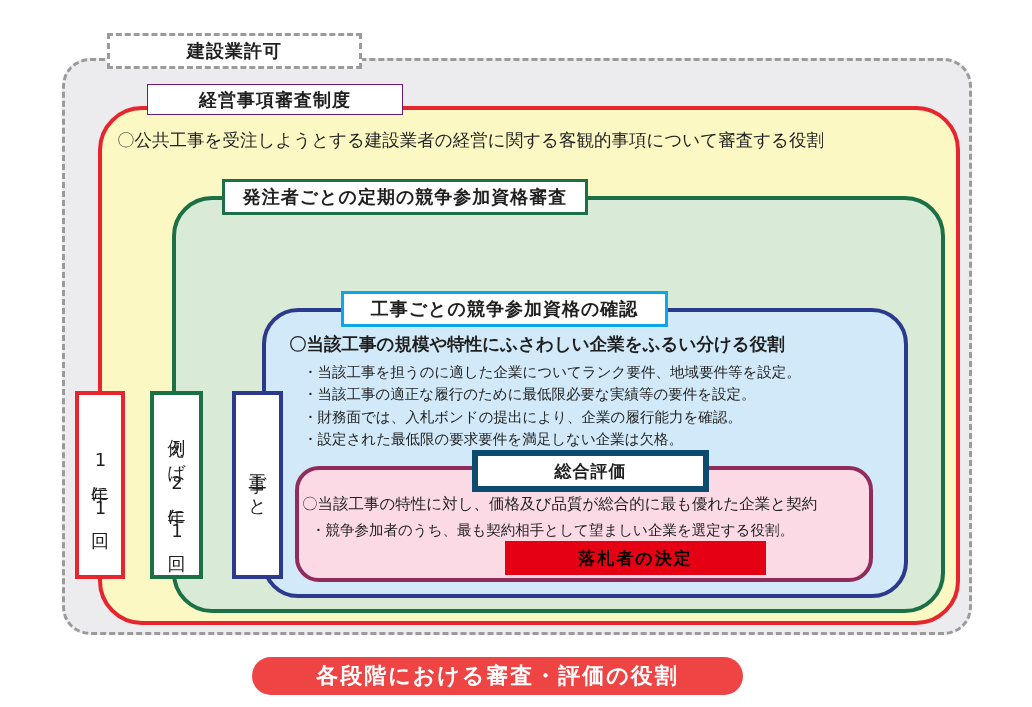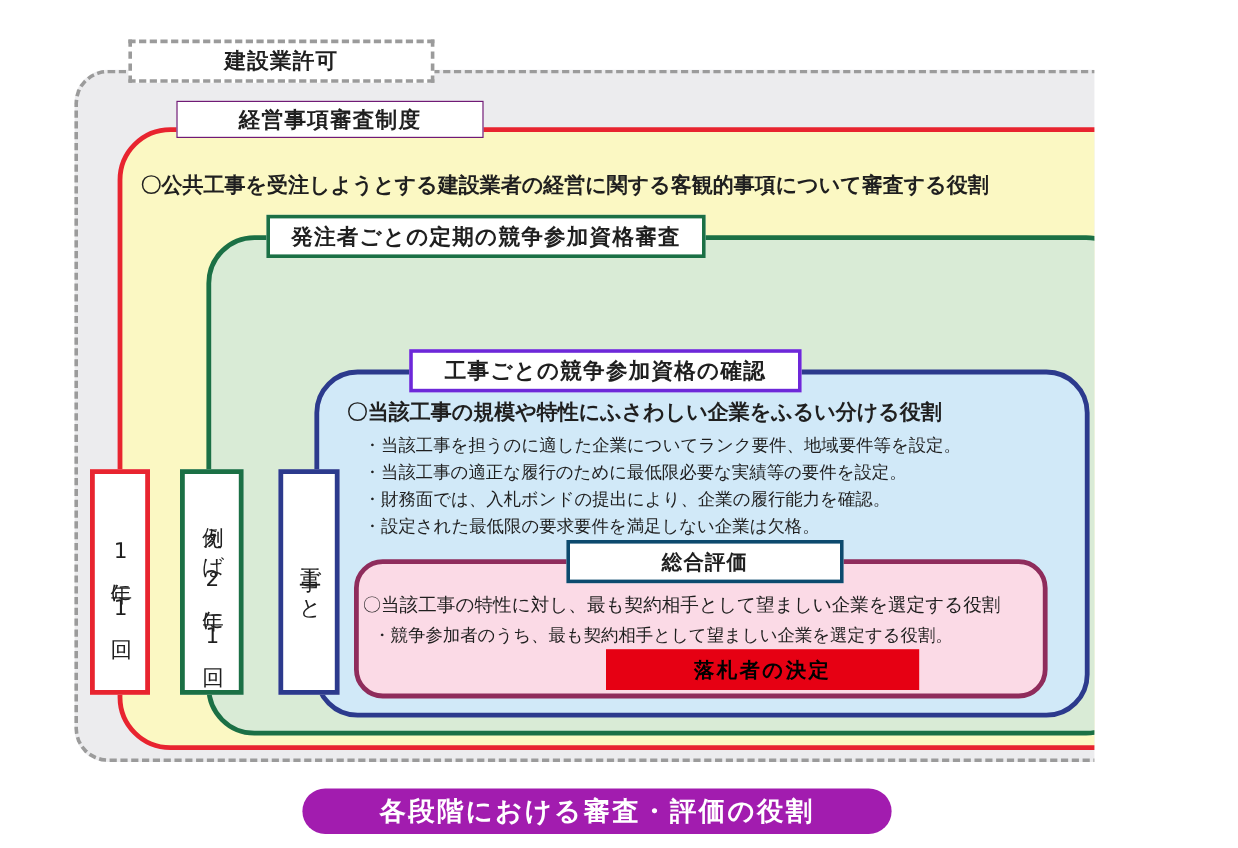--- a/index.html
+++ b/index.html
@@ -1,63 +1,63 @@
 <!DOCTYPE html>
 <html><head>
 <meta charset="utf-8">
 <style>
   html,body{margin:0;padding:0;background:#ffffff;}
   body{font-family:"DejaVu Sans","Liberation Sans",sans-serif;color:#1f1f1f;}
-  .canvas{position:relative;width:912px;height:707px;background:#ffffff;overflow:hidden;}
+  .canvas{position:relative;width:1032px;height:707px;background:#ffffff;overflow:hidden;}
 
   
   .outer-dashed{position:absolute;left:62px;top:58px;width:904px;height:571px;
     background:#ececee;border:3px dashed #9b9b9b;border-radius:28px;}
   .box-yellow{position:absolute;left:98px;top:106px;width:854px;height:511px;
     background:#fbf8c3;border:4px solid #e8242f;border-radius:44px;}
   .box-green{position:absolute;left:172px;top:196px;width:765px;height:409px;
     background:#d9ebd6;border:4px solid #1b7045;border-radius:40px;}
   .box-blue{position:absolute;left:262px;top:308px;width:638px;height:282px;
     background:#d1e9f8;border:4px solid #2c3a8d;border-radius:36px;}
   .box-pink{position:absolute;left:295px;top:466px;width:570px;height:108px;
     background:#fbdae6;border:4px solid #8f2c5c;border-radius:24px;}
 
   
   .plate{position:absolute;background:#ffffff;display:flex;align-items:center;justify-content:center;
     font-size:18px;font-weight:600;letter-spacing:1px;white-space:nowrap;}
   .plate-permit{left:107px;top:33px;width:249px;height:30px;border:3px dashed #9b9b9b;}
   .plate-yellow{left:147px;top:84px;width:254px;height:29px;border:1px solid #701a75;text-align:center;}
   .plate-green{left:222px;top:179px;width:360px;height:30px;border:3px solid #1b7045;text-align:right;}
-  .plate-blue{left:341px;top:291px;width:321px;height:30px;border:3px solid #6d28d9;}
-  .plate-pink{left:472px;top:450px;width:225px;height:30px;border:3px solid #0c4a6e;font-size:17px;}
+  .plate-blue{left:341px;top:291px;width:321px;height:30px;border:3px solid #0ea5e9;}
+  .plate-pink{left:472px;top:450px;width:225px;height:30px;border:6px solid #0c4a6e;font-size:17px;}
 
   
   .txt{position:absolute;line-height:1.35;}
-  .t-yellow{left:117px;top:144px;width:830px;font-size:17.5px;font-weight:700;}
+  .t-yellow{left:117px;top:129px;width:830px;font-size:17.5px;font-weight:400;}
   .t-green{left:194px;top:234px;width:736px;font-size:17.5px;font-weight:500;
     padding-left:1em;text-indent:-1em;line-height:1.45;}
   .t-blue-head{left:289px;top:333px;width:600px;font-size:17.5px;font-weight:700;}
   .t-blue-bullets{left:303px;top:361px;width:590px;font-size:14.5px;line-height:22.4px;}
   .t-pink-head{left:302px;top:494px;width:560px;font-size:15.5px;font-weight:500;}
   .t-pink-bullet{left:311px;top:521px;width:550px;font-size:14.5px;}
 
   
   .banner{position:absolute;left:505px;top:541px;width:261px;height:34px;background:#e60013;
     color:#000000;font-size:17px;font-weight:700;display:flex;align-items:center;justify-content:center;
     letter-spacing:2px;}
 
   
   .vtag{position:absolute;background:#ffffff;display:flex;align-items:center;justify-content:center;
     writing-mode:vertical-rl;text-orientation:upright;font-size:18px;font-weight:500;letter-spacing:2px;}
   .vtag-red{left:75px;top:391px;width:42px;height:180px;border:4px solid #e8242f;}
   .vtag-green{left:150px;top:391px;width:45px;height:180px;border:4px solid #1b7045;}
   .vtag-blue{left:232px;top:391px;width:43px;height:180px;border:4px solid #2c3a8d;}
 
   
-  .footer-pill{position:absolute;left:252px;top:657px;width:491px;height:38px;background:#a21caf;
+  .footer-pill{position:absolute;left:252px;top:657px;width:491px;height:38px;background:#ef4444;
     border-radius:20px;color:#ffffff;font-size:22px;font-weight:700;letter-spacing:2px;
     display:flex;align-items:center;justify-content:center;}
 </style>
 </head>
 <body>
 
 <div class="canvas">
 
   <div class="outer-dashed"></div>
   <div class="box-yellow"></div>
@@ -72,21 +72,21 @@
   <div class="plate plate-pink">総合評価</div>
 
   <div class="txt t-yellow">〇公共工事を受注しようとする建設業者の経営に関する客観的事項について審査する役割</div>
   <div class="txt t-blue-head">〇当該工事の規模や特性にふさわしい企業をふるい分ける役割</div>
   <div class="txt t-blue-bullets">
     <div>・当該工事を担うのに適した企業についてランク要件、地域要件等を設定。</div>
     <div>・当該工事の適正な履行のために最低限必要な実績等の要件を設定。</div>
     <div>・財務面では、入札ボンドの提出により、企業の履行能力を確認。</div>
     <div>・設定された最低限の要求要件を満足しない企業は欠格。</div>
   </div>
-  <div class="txt t-pink-head">〇当該工事の特性に対し、最も契約相手として望ましい企業を選定する役割</div>
+  <div class="txt t-pink-head">〇当該工事の特性に対し、価格及び品質が総合的に最も優れた企業と契約</div>
   <div class="txt t-pink-bullet">・競争参加者のうち、最も契約相手として望ましい企業を選定する役割。</div>
 
   <div class="banner">落札者の決定</div>
 
   <div class="vtag vtag-red">1年に1回</div>
   <div class="vtag vtag-green">例えば2年に1回</div>
   <div class="vtag vtag-blue">工事ごと</div>
 
   <div class="footer-pill">各段階における審査・評価の役割</div>
 

